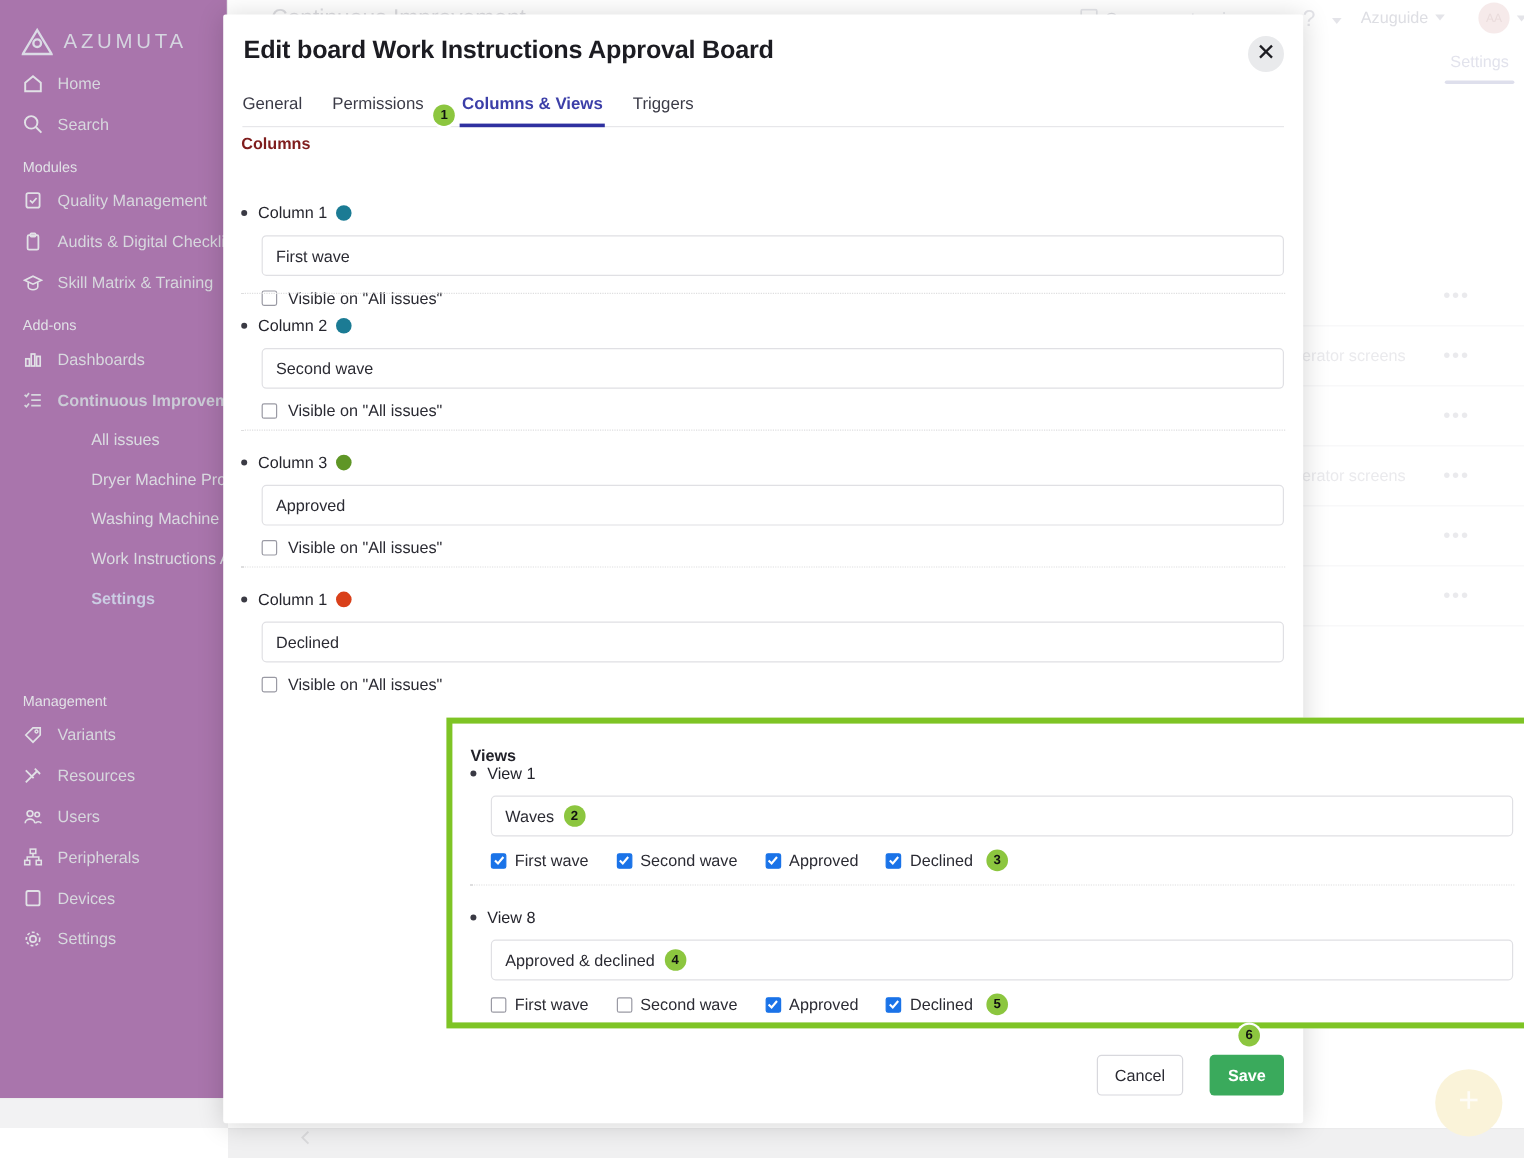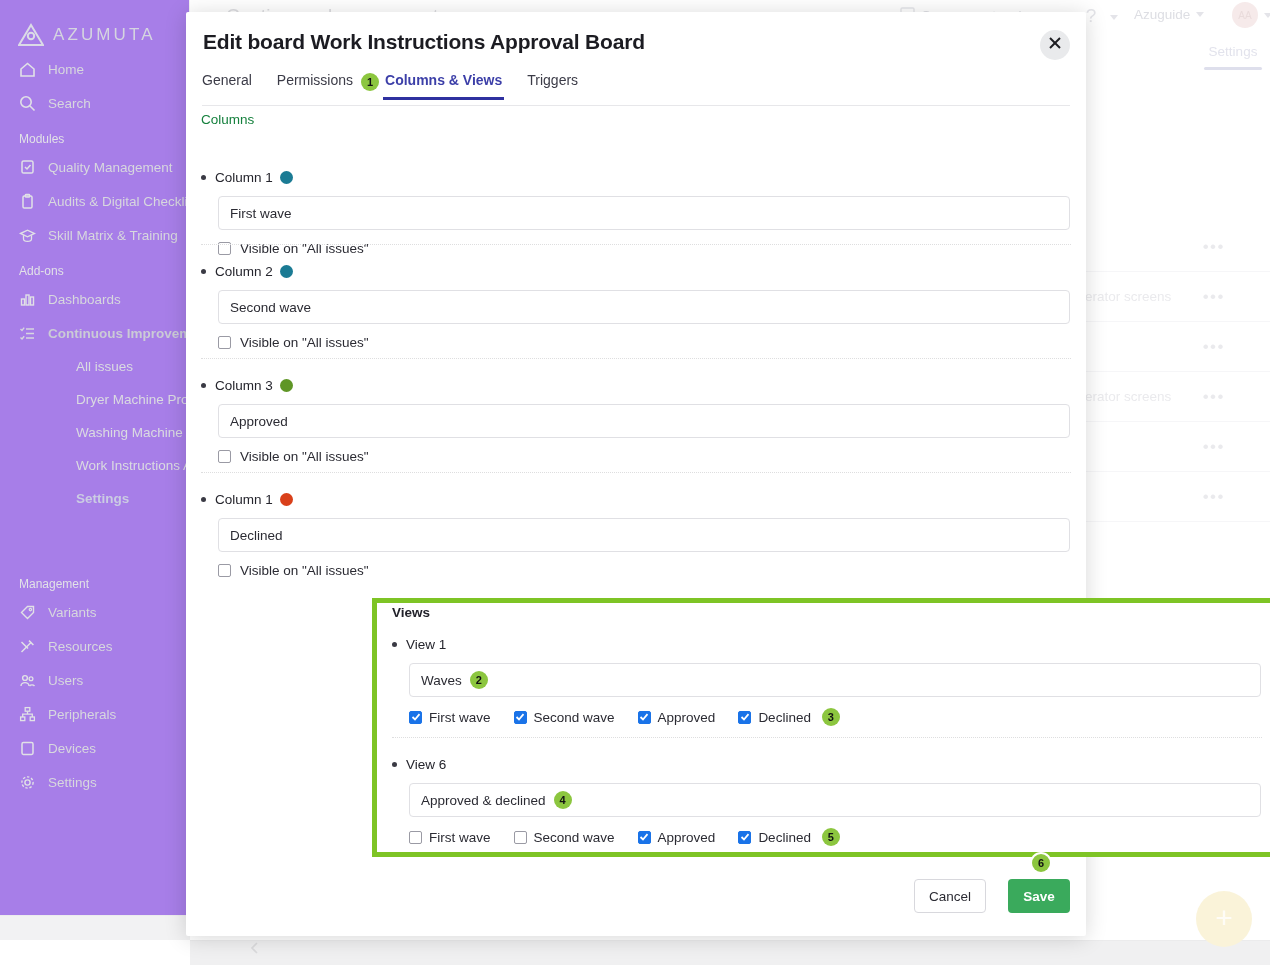--- a/index.html
+++ b/index.html
@@ -12,21 +12,21 @@
 
   
   #app-bg {
     position: absolute; inset: 0;
     background: #ffffff;
   }
 
   
   #sidebar {
     position: absolute; left: 0; top: 0; width: 190px; height: 940px;
-    background: #6d28d9;
+    background: #701a75;
     border-right: 1px solid #e8e8ea;
   }
   #brand {
     display: flex; align-items: center; gap: 9px;
     padding: 18px 0 0 18px; height: 52px;
   }
   #brand .logo-mark { width: 26px; height: 24px; }
   #brand .logo-text {
     font-size: 17px; letter-spacing: 3.1px; color: #b9bacb; font-weight: 400;
   }
@@ -134,21 +134,21 @@
     background: #e9eaec;
     display: flex; align-items: center; justify-content: center;
     cursor: pointer;
   }
   #close-button svg { width: 14px; height: 14px; }
 
   
   #tabs {
     position: absolute; left: 16px; top: 60px; width: 868px; height: 34px;
     border-bottom: 1px solid #e7e7ea;
-    display: flex; align-items: flex-start;
+    display: flex; align-items: flex-end;
   }
   .tab {
     font-size: 14px; color: #3b3b47; padding: 0 0 11px 0;
     margin-right: 25px; position: relative; cursor: pointer; white-space: nowrap;
   }
   .tab.sel { color: #3c3fa8; font-weight: 600; }
   .tab.sel::after {
     content: ""; position: absolute; left: -2px; right: -2px; bottom: -1px;
     height: 3px; background: #2f31a0;
   }
@@ -159,21 +159,21 @@
     width: 18px; height: 18px; border-radius: 50%;
     background: #8cc63f; color: #111;
     font-size: 11px; font-weight: 700;
     vertical-align: middle;
     box-shadow: 0 0 0 2px #ffffff;
   }
 
   
   #sect-columns-title {
     position: absolute; left: 201px; top: 112px;
-    font-size: 13.5px; font-weight: 400; color: #15803d;
+    font-size: 13.5px; font-weight: 700; color: #7f1d1d;
   }
 
   .col-block { position: absolute; left: 201px; width: 869px; }
   .row-head {
     display: flex; align-items: center; gap: 7px;
     font-size: 13.5px; color: #25252d; height: 18px;
   }
   .bullet { width: 5px; height: 5px; border-radius: 50%; background: #3a3a44; flex: none; margin-right: 2px;}
   .dot { width: 13px; height: 13px; border-radius: 50%; flex:none; }
 
@@ -211,21 +211,21 @@
   }
 
   
   #views-box {
     position: absolute; left: 186px; top: 586px;
     width: 903px; height: 259px;
     border: 5px solid #7ec425;
     background: #ffffff;
   }
   #views-title {
-    position: absolute; left: 15px; top: 2px;
+    position: absolute; left: 15px; top: 19px;
     font-size: 13.5px; font-weight: 700; color: #22222a;
   }
   .view-block { position: absolute; left: 15px; width: 869px; }
 
   .chk-list {
     margin-top: 11px; margin-left: 17px;
     display: flex; align-items: center;
     font-size: 13.5px; color: #2b2b33;
   }
   .chk-list .chk { display: flex; align-items: center; gap: 7px; margin-right: 23px; }
@@ -526,21 +526,21 @@
               </svg>
             </span>
             <span>Declined</span>
           </span>
           <span class="step" style="margin-left:-12px">3</span>
         </div>
       </div>
       <div class="view-block" style="top: 152px;">
         <div class="row-head">
           <span class="bullet"></span>
-          <span>View 6</span>
+          <span>View 8</span>
         </div>
         <div class="txt-input">
           <span>Approved &amp; declined</span>
           <span class="step" style="margin-left:8px">4</span>
         </div>
         <div class="chk-list">
           <span class="chk">
             <span class="cb"></span>
             <span>First wave</span>
           </span>

